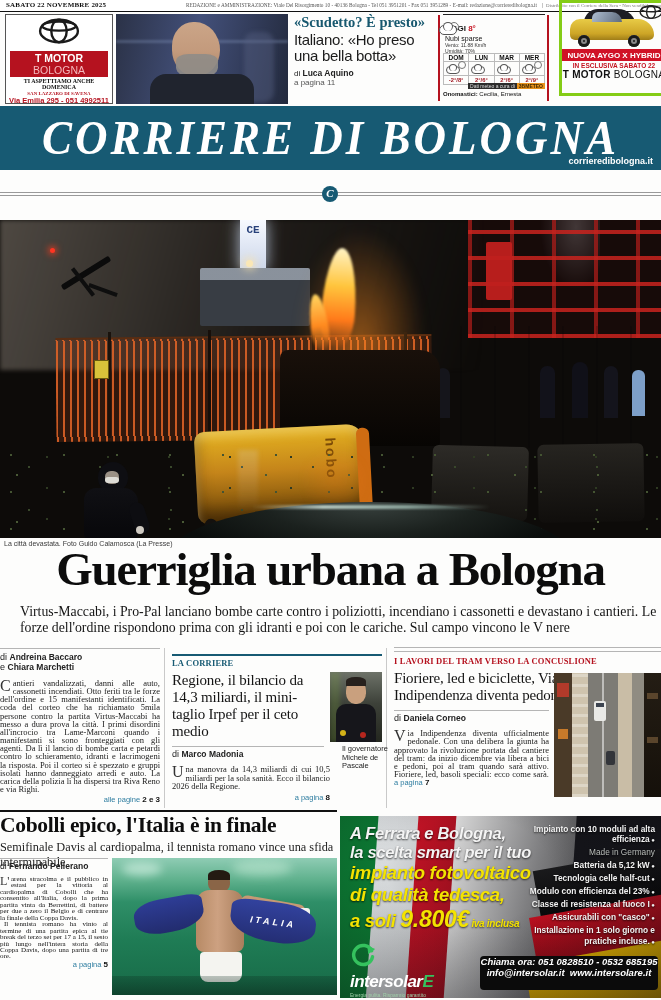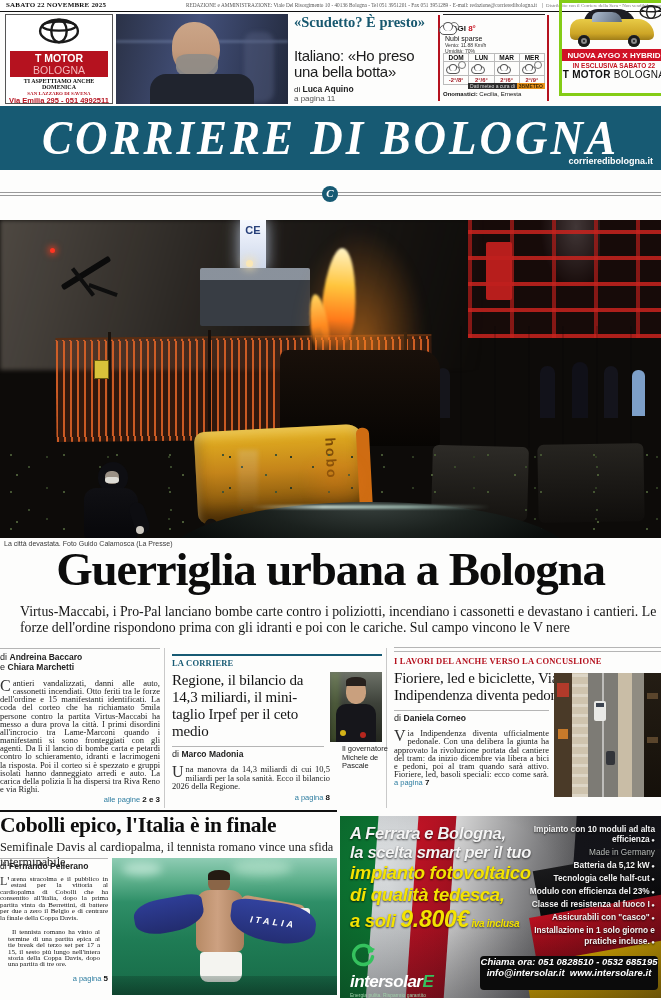--- a/index.html
+++ b/index.html
@@ -19,21 +19,21 @@
   .tml .band{margin:2px 4px 1px;background:#b5121f;color:#fff;font-size:10.5px;font-weight:bold;
              font-family:"Liberation Sans",sans-serif;padding:1px 0;}
   .tml .band b{color:#fff;}
   .tml .band span{color:#f4b9bd;font-weight:normal;}
   .tml .l1{font-size:6px;font-weight:bold;}
   .tml .l2{font-size:5.5px;color:#b5121f;font-weight:bold;transform:scale(.9);}
   .tml .l3{font-size:7.5px;color:#b5121f;font-weight:bold;font-family:"Liberation Sans",sans-serif;}
   .tphoto{left:116px;top:14px;width:172px;height:90px;overflow:hidden;background:linear-gradient(100deg,#2b3247 0%,#43507a 45%,#232a3d 100%);}
   .teasertxt{left:294px;top:15px;width:142px;height:88px;}
   .teasertxt .k{font-size:14.5px;font-weight:bold;color:#17586f;line-height:1.05;}
-  .teasertxt .t{font-family:"Liberation Sans",sans-serif;font-size:15px;color:#1c1c1c;line-height:1.08;margin-top:18px;letter-spacing:-.3px;}
+  .teasertxt .t{font-family:"Liberation Sans",sans-serif;font-size:15px;color:#1c1c1c;line-height:1.08;margin-top:2px;letter-spacing:-.3px;}
   .byl{font-family:"Liberation Sans",sans-serif;font-size:8px;color:#222;}
   .byl b{font-size:8.5px;}
   .pgref{font-family:"Liberation Sans",sans-serif;font-size:8px;color:#555;}
   .redrule{width:2px;height:86px;background:#b5121f;top:15px;}
   
   .wx{left:443px;top:14px;width:102px;height:88px;border-top:1.5px solid #222;font-family:"Liberation Sans",sans-serif;}
   .wx .oggi{font-size:8px;font-weight:bold;}
   .wx .oggi em{color:#c41320;font-style:normal;}
   .wx .cond{font-size:7px;}
   .wx .det{font-size:5.5px;color:#333;transform:scale(.92);transform-origin:left top;white-space:nowrap;}
@@ -212,21 +212,21 @@
 
   <div class="abs photo">
     <div class="pp" style="left:0;top:0;width:480px;height:150px;background:linear-gradient(105deg,rgba(122,114,105,.6),rgba(70,64,58,.3) 55%,rgba(30,28,26,0));filter:blur(2px)"></div>
     <div class="pp" style="left:540px;top:0;width:60px;height:70px;background:radial-gradient(ellipse at 60% 10%,rgba(235,240,245,.35),transparent 70%)"></div>
 
     <div class="pp" style="left:58px;top:50px;width:56px;height:6px;background:#0b0b0b;transform:rotate(-32deg);border-radius:2px"></div>
     <div class="pp" style="left:66px;top:60px;width:34px;height:4px;background:#0e0e0e;transform:rotate(52deg)"></div>
     <div class="pp" style="left:88px;top:68px;width:30px;height:4px;background:#0e0e0e;transform:rotate(20deg)"></div>
     <div class="pp" style="left:50px;top:28px;width:5px;height:5px;background:#ff3522;border-radius:50%;box-shadow:0 0 6px 2px rgba(255,60,30,.7)"></div>
 
-    <div class="pp" style="left:240px;top:0;width:26px;height:50px;background:linear-gradient(#f6f9ff,#ccd6ea);box-shadow:0 0 16px rgba(215,230,255,.8);text-align:center;font-family:Liberation Sans, sans-serif;font-weight:bold;font-size:11px;color:#27407a;word-break:break-all;line-height:13px;padding-top:4px;box-sizing:border-box">CE</div>
+    <div class="pp" style="left:240px;top:0;width:26px;height:50px;background:linear-gradient(#f6f9ff,#ccd6ea);box-shadow:0 0 16px rgba(215,230,255,.8);text-align:center;font-family:Liberation Mono, monospace;font-weight:bold;font-size:11px;color:#27407a;word-break:break-all;line-height:13px;padding-top:4px;box-sizing:border-box">CE</div>
     <div class="pp" style="left:244px;top:52px;width:16px;height:22px;background:#3a62c4;color:#fff;font-size:9px;font-weight:bold;text-align:center;font-family:'Liberation Sans',sans-serif">P</div>
     <div class="pp" style="left:200px;top:48px;width:110px;height:58px;background:#383d44;border-radius:2px;background-image:linear-gradient(rgba(205,215,228,.55) 0 12px,transparent 12px)"></div>
     <div class="pp" style="left:246px;top:40px;width:7px;height:7px;background:#ffe9b0;border-radius:50%;box-shadow:0 0 8px 3px rgba(255,230,170,.8);opacity:.9"></div>
 
     <div class="pp" style="left:468px;top:0;width:193px;height:118px;background-color:rgba(35,12,10,.45);background-image:repeating-linear-gradient(0deg,rgba(200,35,30,.85) 0 4px,transparent 4px 26px),repeating-linear-gradient(90deg,rgba(170,28,25,.75) 0 4px,transparent 4px 42px)"></div>
     <div class="pp" style="left:486px;top:22px;width:26px;height:58px;background:#c0201e;border-radius:2px;opacity:.95"></div>
 
     <div class="pp" style="left:428px;top:106px;width:233px;height:122px;background:linear-gradient(180deg,#b9b4ab,#948f86 55%,#6e6960);background-image:repeating-linear-gradient(90deg,transparent 0 32px,rgba(0,0,0,.18) 32px 34px);opacity:.92"></div>
 
     <div class="pp" style="left:392px;top:148px;width:15px;height:48px;background:#14141a;border-radius:7px 7px 0 0;filter:blur(.5px)"></div>
@@ -307,21 +307,21 @@
     <div class="pp" style="left:16px;top:5px;width:20px;height:9px;background:#27211d;border-radius:45% 45% 0 0"></div>
     <div class="pp" style="left:6px;top:32px;width:40px;height:38px;background:#16161b;border-radius:10px 10px 0 0"></div>
     <div class="pp" style="left:10px;top:58px;width:6px;height:6px;background:#d4b218;border-radius:50%"></div>
     <div class="pp" style="left:30px;top:60px;width:6px;height:6px;background:#b5261e;border-radius:50%"></div>
   </div>
   <div class="abs sans" style="left:342px;top:745px;width:54px;font-size:7.5px;line-height:1.15;color:#222">Il governatore Michele de Pascale</div>
 
   <div class="abs" style="left:394px;top:647px;width:267px">
     <div class="hl-rule" style="width:267px"></div>
     <div class="hl-rule" style="width:267px;margin-top:3px"></div>
-    <div class="kick" style="color:#b5121f;margin-top:4px">I LAVORI DEL ANCHE VERSO LA CONCUSLIONE</div>
+    <div class="kick" style="color:#b5121f;margin-top:4px">I LAVORI DEL TRAM VERSO LA CONCUSLIONE</div>
     <div class="colhl" style="width:182px;margin-top:4px">Fioriere, led e biciclette, Via Indipendenza diventa pedonale</div>
     <div class="hl-rule" style="width:155px;margin-top:6px"></div>
     <div class="byl" style="font-size:9px;margin-top:2px"><span>di </span><b>Daniela Corneo</b></div>
     <p class="colbody" style="margin:6px 0 0;width:155px"><span class="drop">V</span><span>ia Indipendenza diventa ufficialmente pedonale. Con una delibera la giunta ha approvato la rivoluzione portata dal cantiere del tram: da inizio dicembre via libera a bici e pedoni, poi al tram quando sarà attivo. Fioriere, led, basoli speciali: ecco come sarà.</span> <span class="pgline"><span>a pagina </span><b>7</b></span></p>
   </div>
 
   <div class="abs" style="left:554px;top:673px;width:107px;height:124px;overflow:hidden;background:#241f19">
     <div class="pp" style="left:0;top:0;width:18px;height:124px;background:#4a3a28"></div>
     <div class="pp" style="left:3px;top:10px;width:12px;height:14px;background:#b23a2a"></div>
     <div class="pp" style="left:4px;top:56px;width:10px;height:10px;background:#c77a2a"></div>
@@ -340,21 +340,21 @@
 
   <div class="abs cob-rule"></div>
   <div class="abs cob-hl">Cobolli epico, l'Italia è in finale</div>
   <div class="abs cob-deck">Semifinale Davis al cardiopalma, il tennista romano vince una sfida interminabile</div>
   <div class="abs" style="left:0;top:858px;width:108px">
     <div class="hl-rule" style="width:108px"></div>
     <div class="byl" style="font-size:8.5px;margin-top:2px"><span>di </span><b>Fernando Pellerano</b></div>
   </div>
   <div class="abs cob-body">
     <p style="margin:0"><span class="drop">L'</span><span>arena stracolma e il pubblico in estasi per la vittoria al cardiopalma di Cobolli che ha consentito all'Italia, dopo la prima partita vinta da Berrettini, di battere per due a zero il Belgio e di centrare la finale della Coppa Davis.</span></p>
-    <p style="margin:8px;text-indent:4px"><span>Il tennista romano ha vinto al termine di una partita epica al tie break del terzo set per 17 a 15, il sesto più lungo nell'intera storia della Coppa Davis, dopo una partita di tre ore.</span></p>
+    <p style="margin:0;text-indent:4px"><span>Il tennista romano ha vinto al termine di una partita epica al tie break del terzo set per 17 a 15, il sesto più lungo nell'intera storia della Coppa Davis, dopo una partita di tre ore.</span></p>
     <div class="pgline" style="text-align:right;margin-top:2px"><span>a pagina </span><b>5</b></div>
   </div>
 
   <div class="abs tennis">
     <div class="pp" style="left:10px;top:4px;width:40px;height:14px;background:rgba(235,255,245,.5);border-radius:50%;filter:blur(4px)"></div>
     <div class="pp" style="left:120px;top:2px;width:60px;height:16px;background:rgba(210,245,225,.45);border-radius:50%;filter:blur(5px)"></div>
     <div class="pp" style="left:96px;top:14px;width:22px;height:20px;background:#8a6547;border-radius:50% 50% 40% 40%"></div>
     <div class="pp" style="left:96px;top:12px;width:22px;height:10px;background:#241a12;border-radius:50% 50% 0 0"></div>
     <div class="pp" style="left:84px;top:32px;width:48px;height:62px;background:linear-gradient(90deg,#b78a65,#cda181 45%,#a97e5c);border-radius:14px 14px 8px 8px"></div>
     <div class="pp" style="left:30px;top:44px;width:58px;height:14px;background:#bb8d68;border-radius:8px;transform:rotate(-12deg)"></div>

